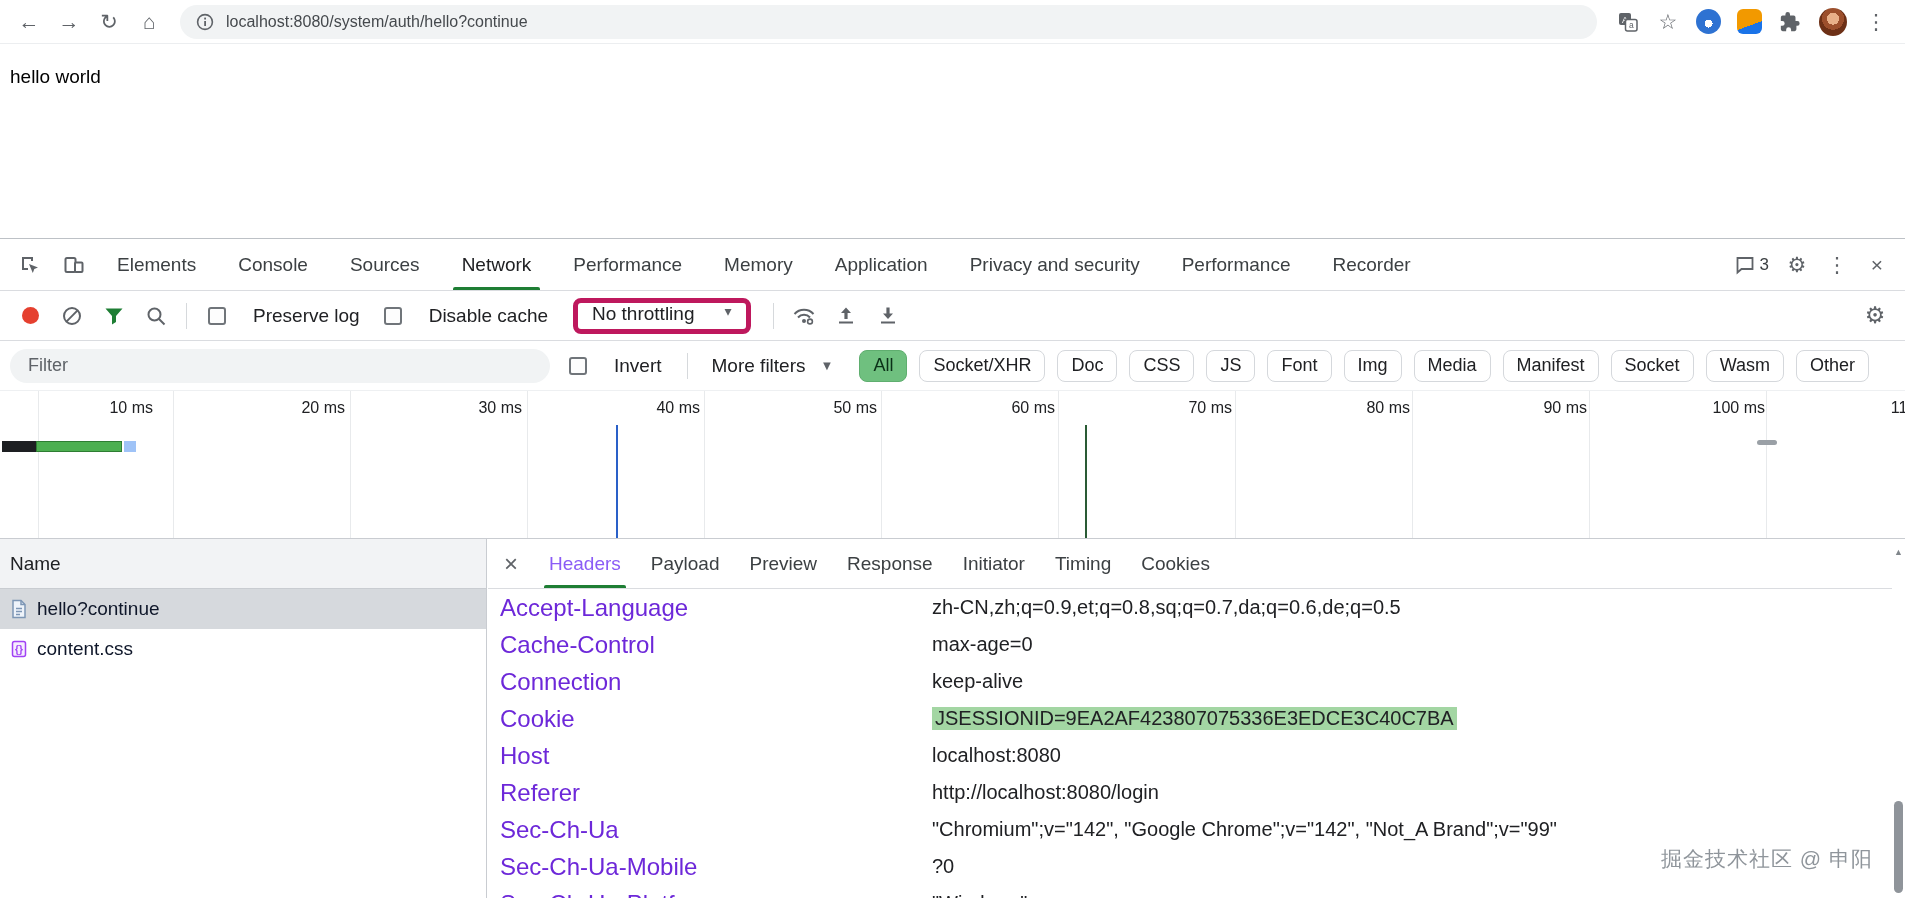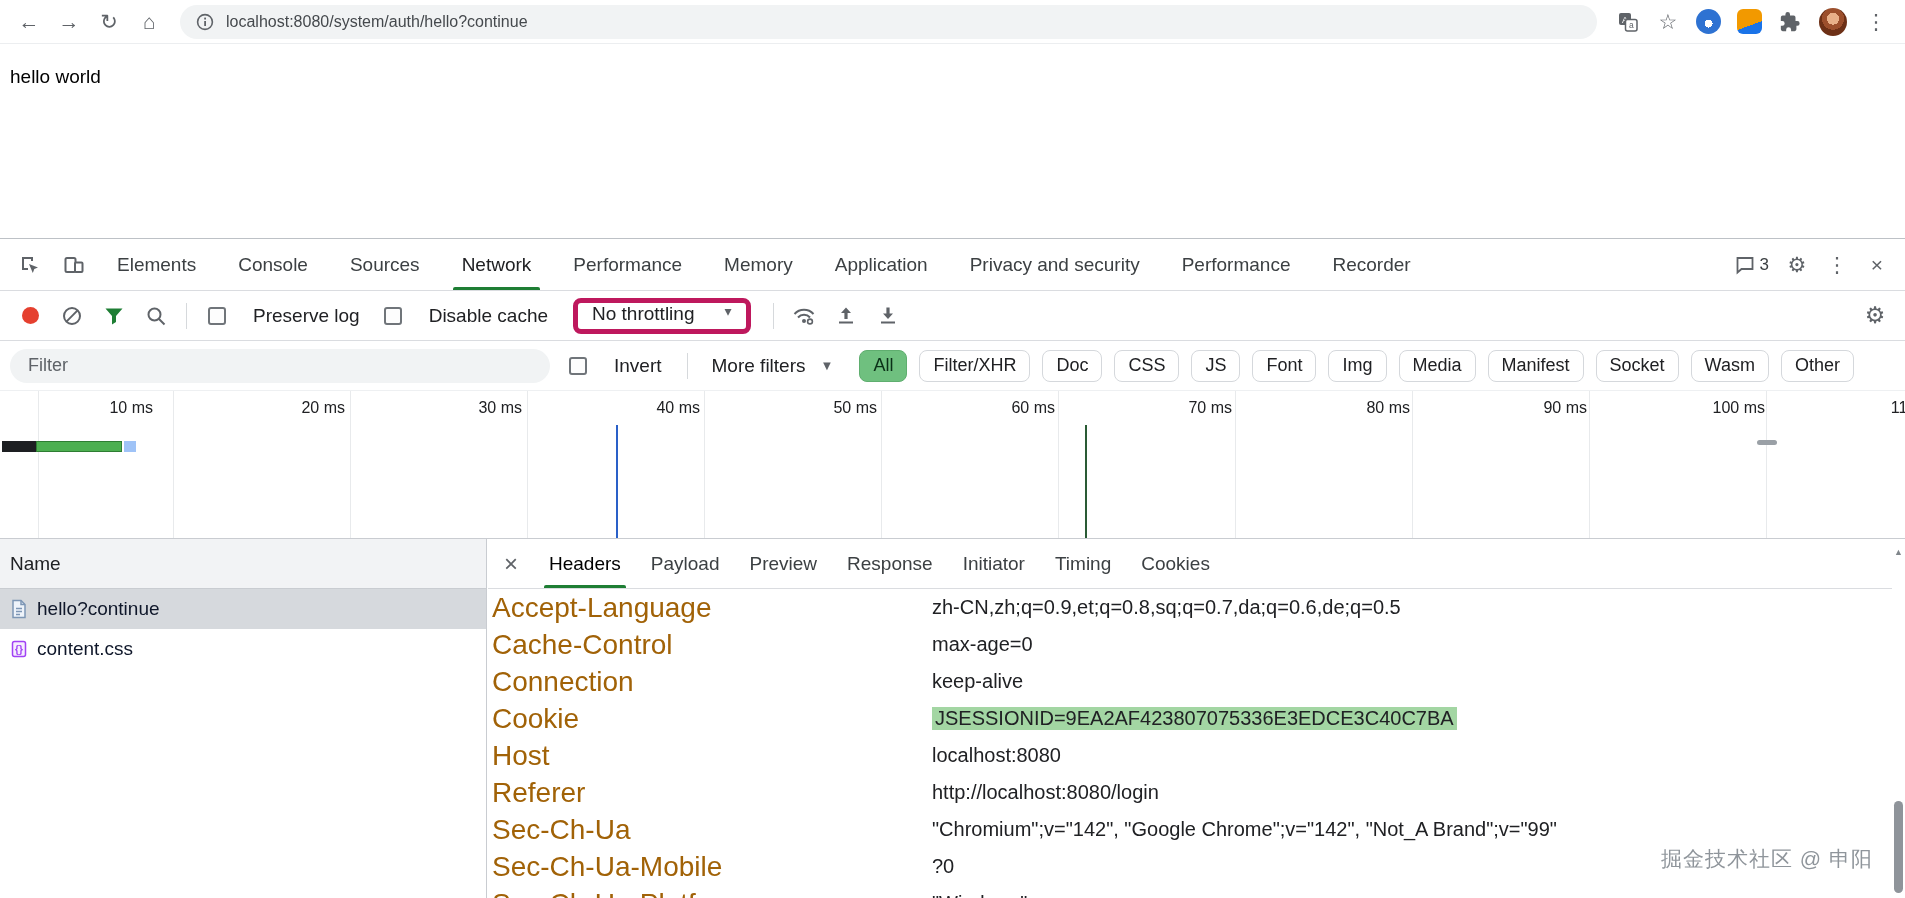--- a/index.html
+++ b/index.html
@@ -85,26 +85,26 @@
   .req-head { height:50px; display:flex; align-items:center; padding:0 10px; font-size:19px; color:#202124;
     background:#f2f3f5; border-bottom:1px solid #c9ccd1; }
   .req-row { height:40px; display:flex; align-items:center; gap:9px; padding:0 10px; font-size:19px; color:#0f172a; }
   .req-row.sel { background:#d6d9dd; }
   .ric { display:flex; align-items:center; flex:none; }
 
   .detail-pane { position:absolute; left:488px; top:0; right:13px; bottom:0; background:#fff; }
   .dp-tabbar { height:50px; display:flex; align-items:stretch; border-bottom:1px solid #dadce0; }
   .dp-close { width:46px; display:flex; align-items:center; justify-content:center; font-size:24px; color:#5f6368; }
   .dp-tab { display:flex; align-items:center; padding:0 15px; font-size:19px; color:#3c4043; position:relative; white-space:nowrap; }
-  .dp-tab.sel { color:#000000; }
+  .dp-tab.sel { color:#8b5cf6; }
   .dp-tab.sel::after { content:""; position:absolute; left:10px; right:10px; bottom:0; height:3px;
     background:#1e7e34; border-radius:2px 2px 0 0; }
   .dp-content { position:absolute; top:50px; left:0; right:0; bottom:0; overflow:hidden; }
   .hrow { height:37px; display:flex; align-items:center; }
-  .hname { width:444px; padding-left:4px; flex:none; font-size:28px; color:#a16207; white-space:nowrap; overflow:hidden; }
+  .hname { width:444px; padding-left:12px; flex:none; font-size:24px; color:#6d28d9; white-space:nowrap; overflow:hidden; }
   .hval { font-size:20px; color:#202124; white-space:nowrap; overflow:hidden; }
   .hl { background:#a3d6a3; padding:1px 3px; }
 
   .dp-scrollbar { position:absolute; right:0; top:0; bottom:0; width:13px; background:#fff; }
   .sb-up { height:26px; display:flex; align-items:center; justify-content:center; font-size:9px; color:#80868b; }
   .sb-thumb { position:absolute; left:2px; right:2px; top:262px; height:92px; background:#8f949a; border-radius:5px; }
 
   .watermark { position:absolute; right:32px; top:845px; font-size:21px; color:#8f959b; letter-spacing:1px; }
 </style>
 </head>
@@ -254,21 +254,21 @@
         <span class="cb"></span>
         <span>Invert</span>
       </label>
       <div class="vsep"></div>
       <div class="more-filters">
         <span>More filters</span>
         <span class="caret2">▼</span>
       </div>
       <div class="chips">
         <div class="chip sel">All</div>
-        <div class="chip">Filter/XHR</div>
+        <div class="chip">Socket/XHR</div>
         <div class="chip">Doc</div>
         <div class="chip">CSS</div>
         <div class="chip">JS</div>
         <div class="chip">Font</div>
         <div class="chip">Img</div>
         <div class="chip">Media</div>
         <div class="chip">Manifest</div>
         <div class="chip">Socket</div>
         <div class="chip">Wasm</div>
         <div class="chip">Other</div>

